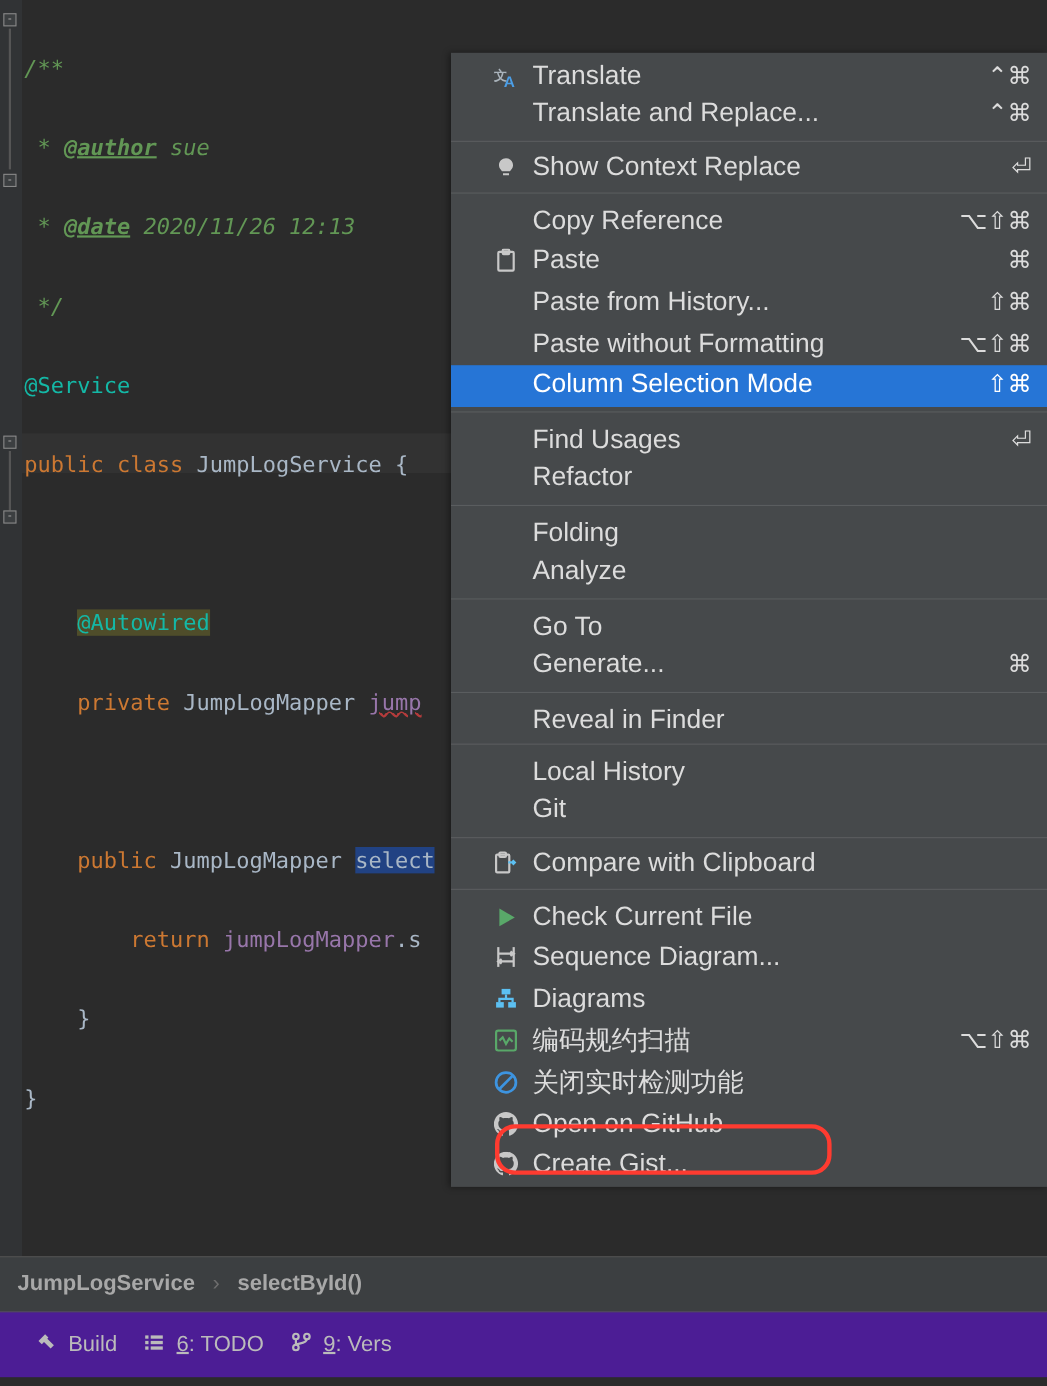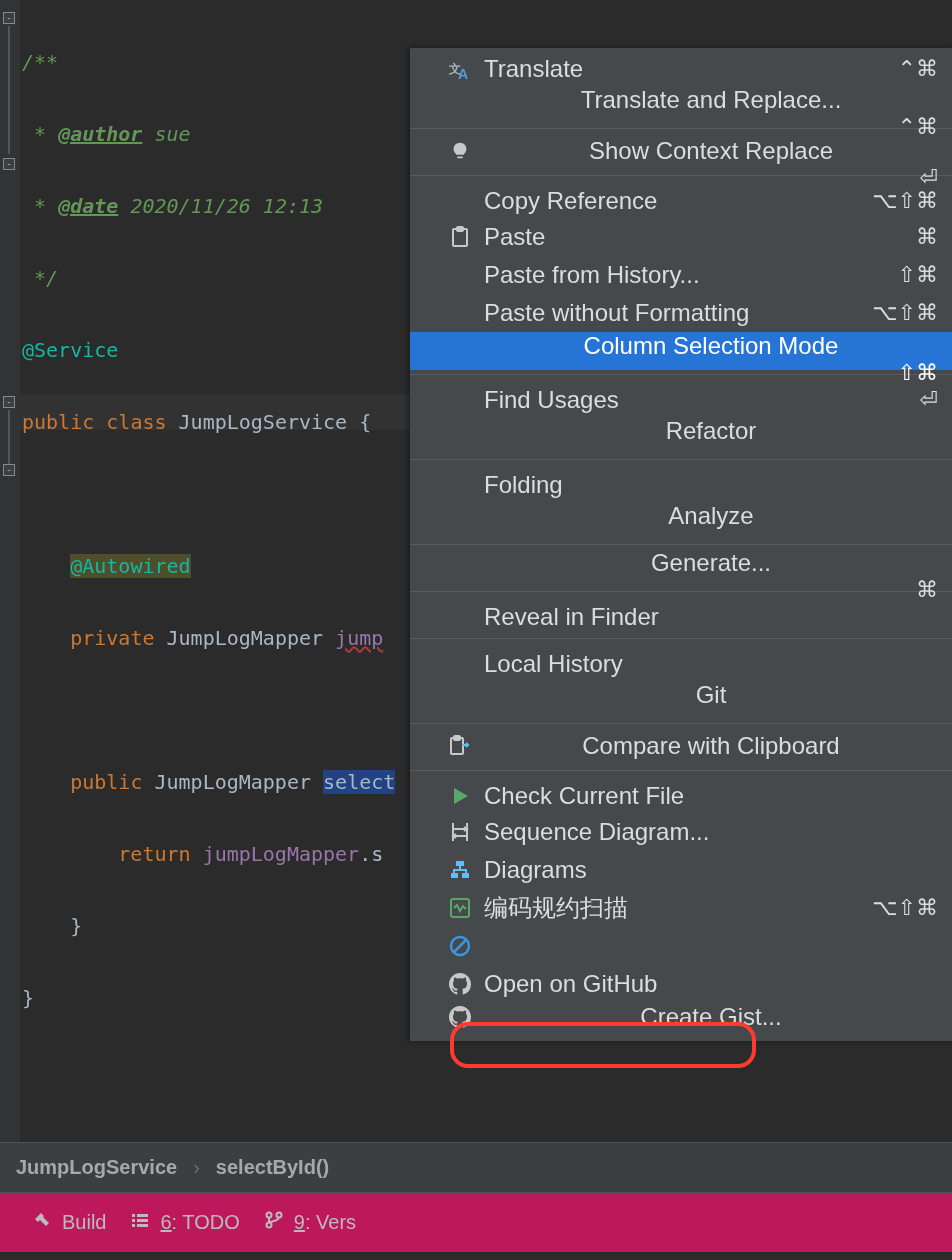--- a/index.html
+++ b/index.html
@@ -83,21 +83,21 @@
   }
   .crumb { padding: 0 16px; font-weight: bold; }
   .crumb-sep { color: #6e6e6e; }
 
   
   .bottombar {
     position: absolute;
     left: 0; right: 0;
     top: 1192px;
     height: 60px;
-    background: #be185d;
+    background: #4c1d95;
     border-top: 1px solid #515151;
     display: flex;
     align-items: center;
     font-family: -apple-system, "Helvetica Neue", Arial, sans-serif;
     font-size: 20px;
     color: #bbbbbb;
     gap: 24px;
     padding-left: 32px;
   }
   .bottom-item { display: inline-flex; align-items: center; gap: 10px; }
@@ -134,21 +134,21 @@
     color: #fff;
     align-items: center;
   }
   .menu-item.hovered .shortcut { color: #fff; }
   .menu-sep {
     height: 1px;
     background: #5a5d5f;
     margin: 4px 0;
   }
   .menu-group-pad-top { padding-top: 4px; }
-  .menu-group-pad-bot { padding-bottom: 4px; flex-direction: column; }
+  .menu-group-pad-bot { padding-bottom: 4px; }
   .menu-icon {
     position: absolute;
     left: 36px;
     width: 28px; height: 28px;
     display: flex;
     align-items: center;
     justify-content: center;
   }
   .callout {
     position: absolute;
@@ -309,20 +309,23 @@
     <span>Refactor</span>
   </div>
   <div class="menu-sep"></div>
   <div class="menu-item menu-group-pad-top">
     <span>Folding</span>
   </div>
   <div class="menu-item menu-group-pad-bot">
     <span>Analyze</span>
   </div>
   <div class="menu-sep"></div>
+  <div class="menu-item menu-group-pad-top">
+    <span>Go To</span>
+  </div>
   <div class="menu-item menu-group-pad-bot">
     <span>Generate...</span>
     <span class="shortcut">⌘</span>
   </div>
   <div class="menu-sep"></div>
   <div class="menu-item menu-group-pad-top">
     <span>Reveal in Finder</span>
   </div>
   <div class="menu-sep"></div>
   <div class="menu-item menu-group-pad-top">
@@ -383,20 +386,21 @@
     <span>编码规约扫描</span>
     <span class="shortcut">⌥⇧⌘</span>
   </div>
   <div class="menu-item">
     <span class="menu-icon ico-ban">
       <svg width="22" height="22" viewBox="0 0 22 22">
           <circle cx="11" cy="11" r="9" fill="none" stroke="#3d94e0" stroke-width="2.5"></circle>
           <line x1="5" y1="17" x2="17" y2="5" stroke="#3d94e0" stroke-width="2.5"></line>
         </svg>
     </span>
+    <span>关闭实时检测功能</span>
   </div>
   <div class="menu-item">
     <span class="menu-icon ico-github">
       <svg width="22" height="22" viewBox="0 0 16 16">
           <path fill="#c8c8c8" d="M8 0C3.58 0 0 3.58 0 8c0 3.54 2.29 6.53 5.47 7.59.4.07.55-.17.55-.38 0-.19-.01-.82-.01-1.49-2.01.37-2.53-.49-2.69-.94-.09-.23-.48-.94-.82-1.13-.28-.15-.68-.52-.01-.53.63-.01 1.08.58 1.23.82.72 1.21 1.87.87 2.33.66.07-.52.28-.87.51-1.07-1.78-.2-3.64-.89-3.64-3.95 0-.87.31-1.59.82-2.15-.08-.2-.36-1.02.08-2.12 0 0 .67-.21 2.2.82.64-.18 1.32-.27 2-.27.68 0 1.36.09 2 .27 1.53-1.04 2.2-.82 2.2-.82.44 1.1.16 1.92.08 2.12.51.56.82 1.27.82 2.15 0 3.07-1.87 3.75-3.65 3.95.29.25.54.73.54 1.48 0 1.07-.01 1.93-.01 2.2 0 .21.15.46.55.38A8.013 8.013 0 0016 8c0-4.42-3.58-8-8-8z"></path>
         </svg>
     </span>
     <span>Open on GitHub</span>
   </div>
   <div class="menu-item menu-group-pad-bot">

